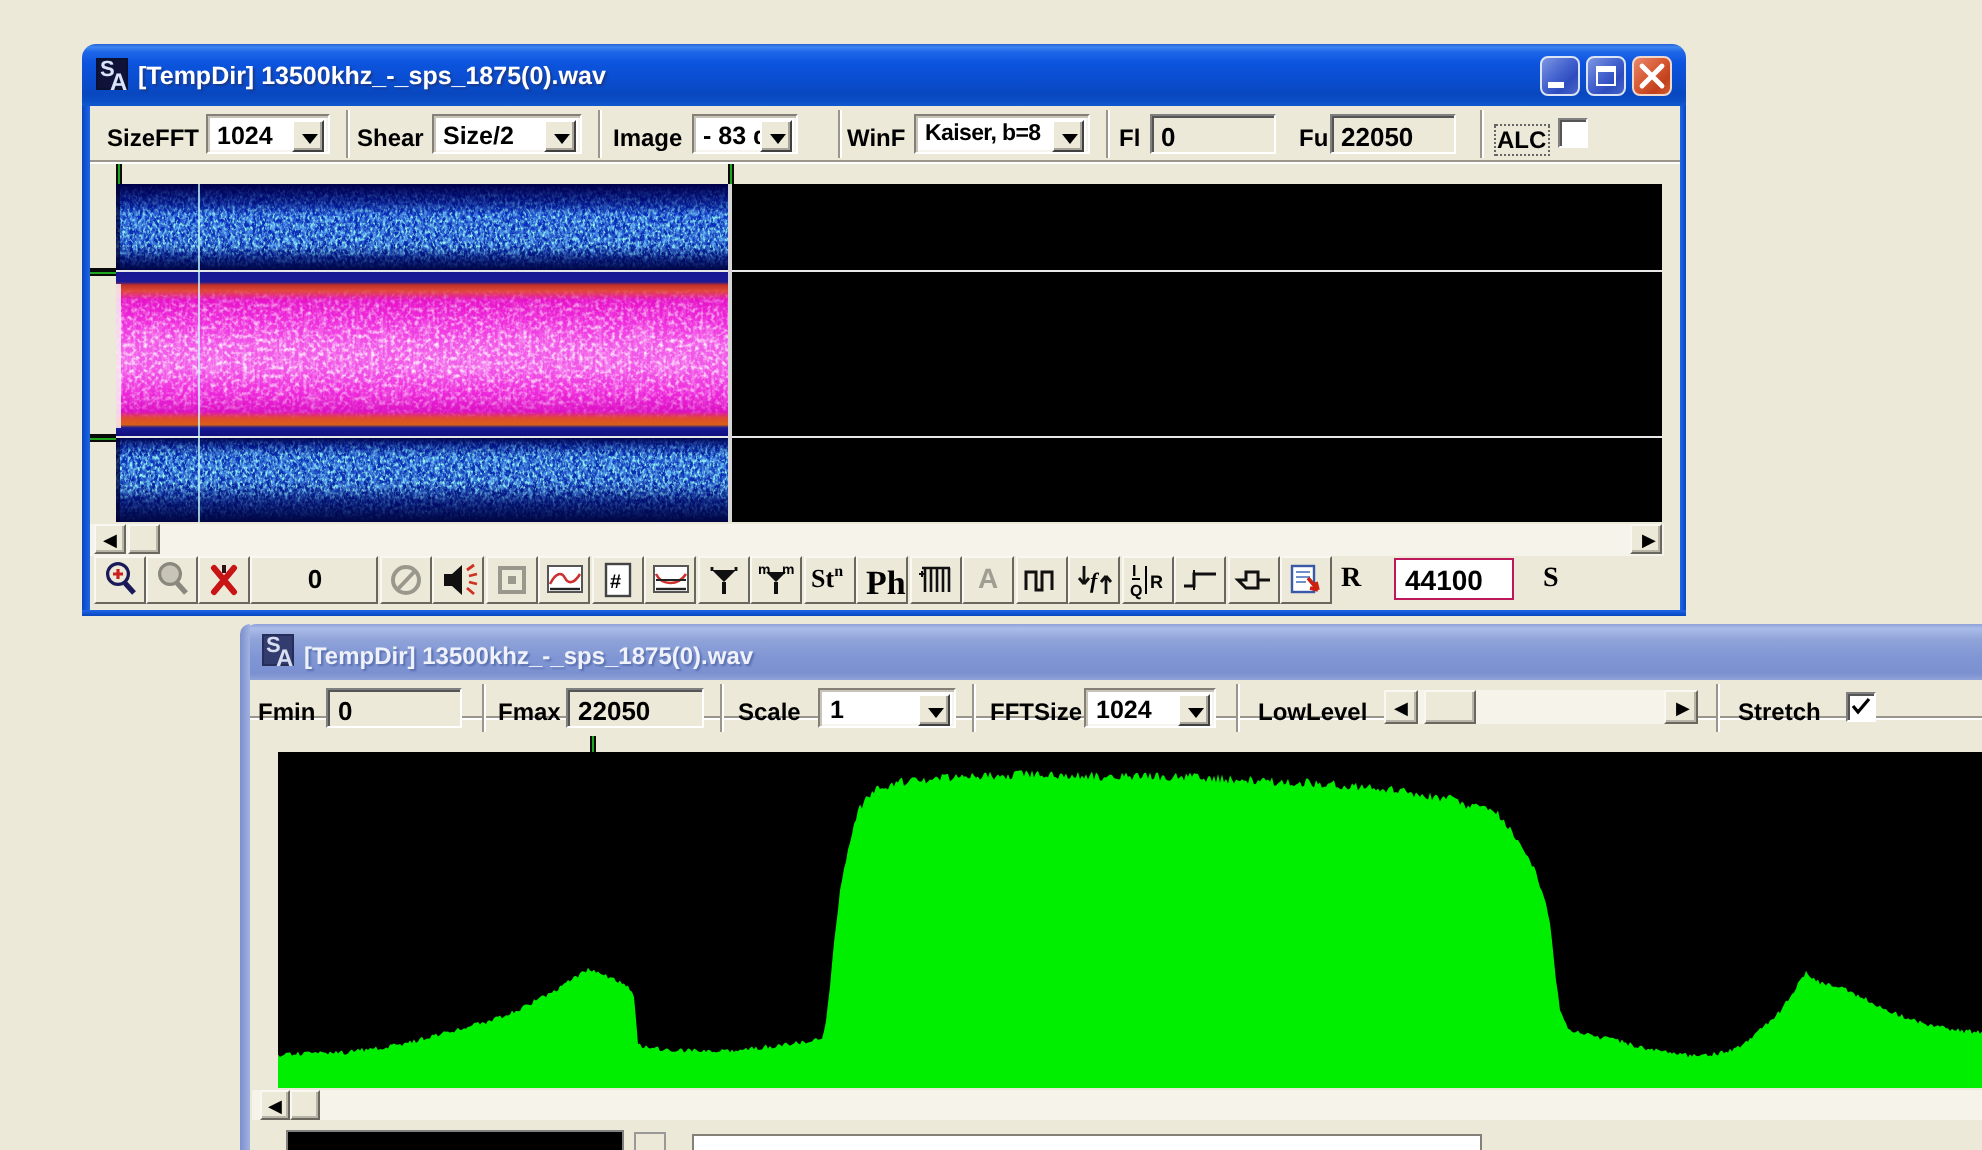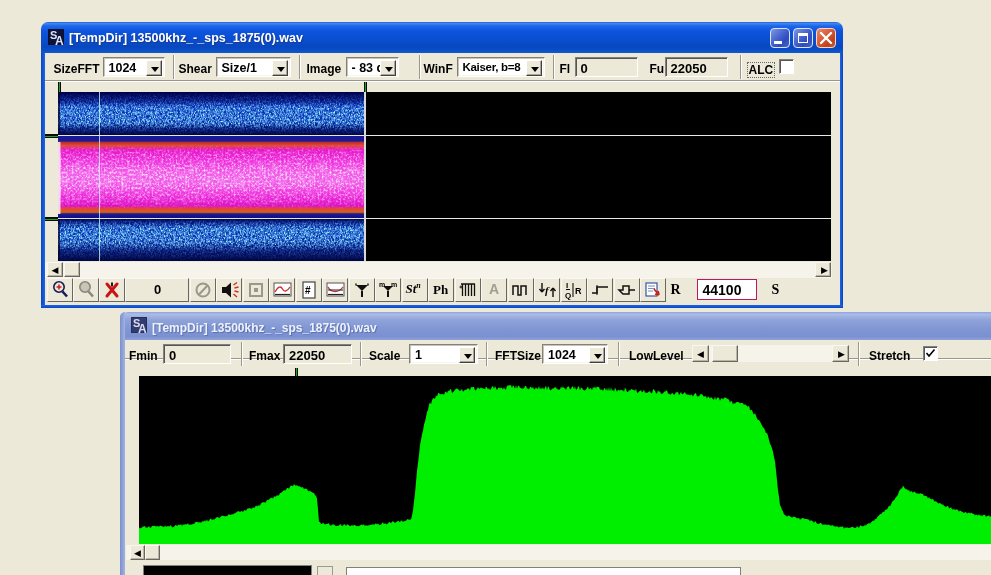--- a/index.html
+++ b/index.html
@@ -52,21 +52,21 @@
 
   <div class="abs" id="tb1" style="left:3.5px;top:31px;width:795px;height:28px;background:#ECE9D8;border-bottom:1px solid #9a968c;box-shadow:0 1px 0 #fff;">
     <div class="lbl" style="left:9px;top:9px;">SizeFFT</div>
     <div class="combo" style="left:58px;top:4px;width:62px;">
         <span class="val">1024</span>
         <span class="dd"></span>
       </div>
     <div class="vsep" style="left:128px;top:2px;height:24px;"></div>
     <div class="lbl" style="left:134px;top:9px;text-align:right;">Shear</div>
     <div class="combo" style="left:171px;top:4px;width:75px;">
-        <span class="val">Size/1</span>
+        <span class="val">Size/2</span>
         <span class="dd"></span>
       </div>
     <div class="vsep" style="left:254px;top:2px;height:24px;"></div>
     <div class="lbl" style="left:262px;top:9px;">Image</div>
     <div class="combo" style="left:301px;top:4px;width:53px;">
         <span class="val">- 83 db</span>
         <span class="dd"></span>
       </div>
     <div class="vsep" style="left:374px;top:2px;height:24px;"></div>
     <div class="lbl" style="left:379px;top:9px;text-align:center;">WinF</div>
@@ -306,25 +306,25 @@
         </svg>
       </div>
 <div class="tbtn" style="left:330.5px;top:0.5px;width:26px;">
         <svg class="abs" style="left:0;top:0" width="24" height="22" viewBox="0 0 24 22">
           <path d="M7 7 L17 7 L12 12 z" fill="#101010"></path>
           <path d="M12 12 v6" stroke="#101010" stroke-width="2"></path>
           <text x="3" y="8" font-size="7" font-weight="bold" font-family="Liberation Sans">m</text>
           <text x="15" y="8" font-size="7" font-weight="bold" font-family="Liberation Sans">m</text>
         </svg>
       </div>
-<div class="tbtn" style="left:357px;top:0.5px;width:26px;font-style:italic;">
+<div class="tbtn" style="left:357px;top:0.5px;width:26px;">
         <div class="abs" style="left:3px;top:2px;font-weight:bold;font-size:13px;font-family:'Liberation Serif',serif;">St<sup style="font-size:8px;">n</sup></div>
       </div>
 <div class="tbtn" style="left:383.5px;top:0.5px;width:26px;">
-        <div class="abs" style="left:4px;top:3px;font-weight:bold;font-size:13px;font-family:'Liberation Serif',serif;">Ph</div>
+        <div class="abs" style="left:4px;top:3px;font-weight:bold;font-size:17px;font-family:'Liberation Serif',serif;">Ph</div>
       </div>
 <div class="tbtn" style="left:410px;top:0.5px;width:26px;">
         <svg class="abs" style="left:0;top:0" width="24" height="22" viewBox="0 0 24 22">
           <path d="M5 5 h14 M6.5 5 v12 M9.5 5 v12 M12.5 5 v12 M15.5 5 v12 M18.5 5 v12" stroke="#101010" stroke-width="1.3"></path>
           <path d="M3.5 8 h3 M5 6.5 v3" stroke="#101010" stroke-width="1"></path>
         </svg>
       </div>
 <div class="tbtn" style="left:436.5px;top:0.5px;width:26px;">
         <div class="abs" style="left:7px;top:2px;font-weight:bold;font-size:14px;color:#a09d92;">A</div>
       </div>

